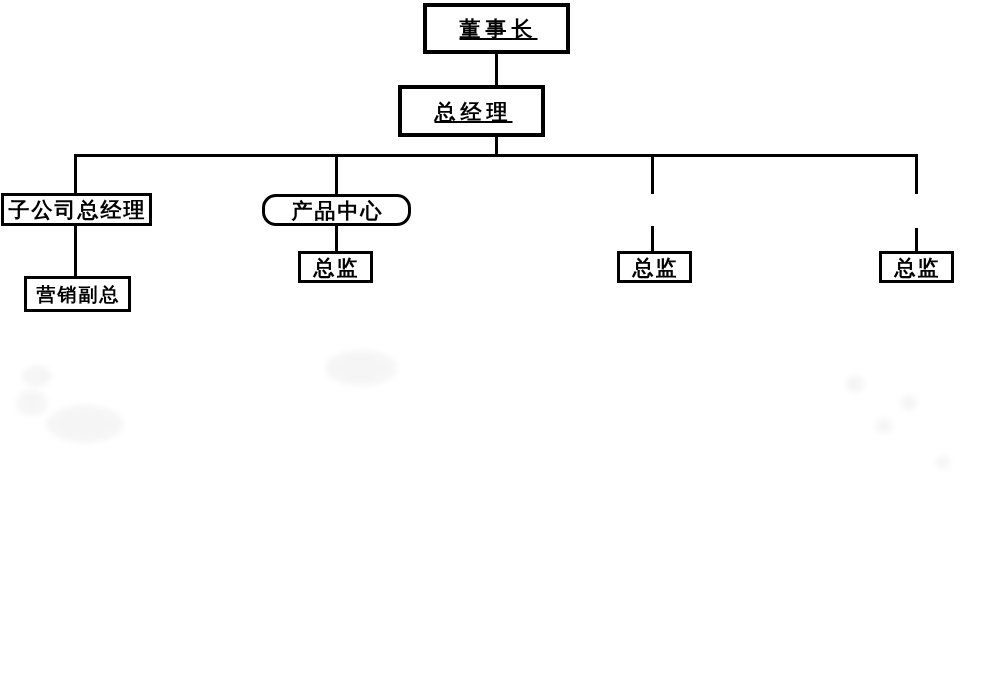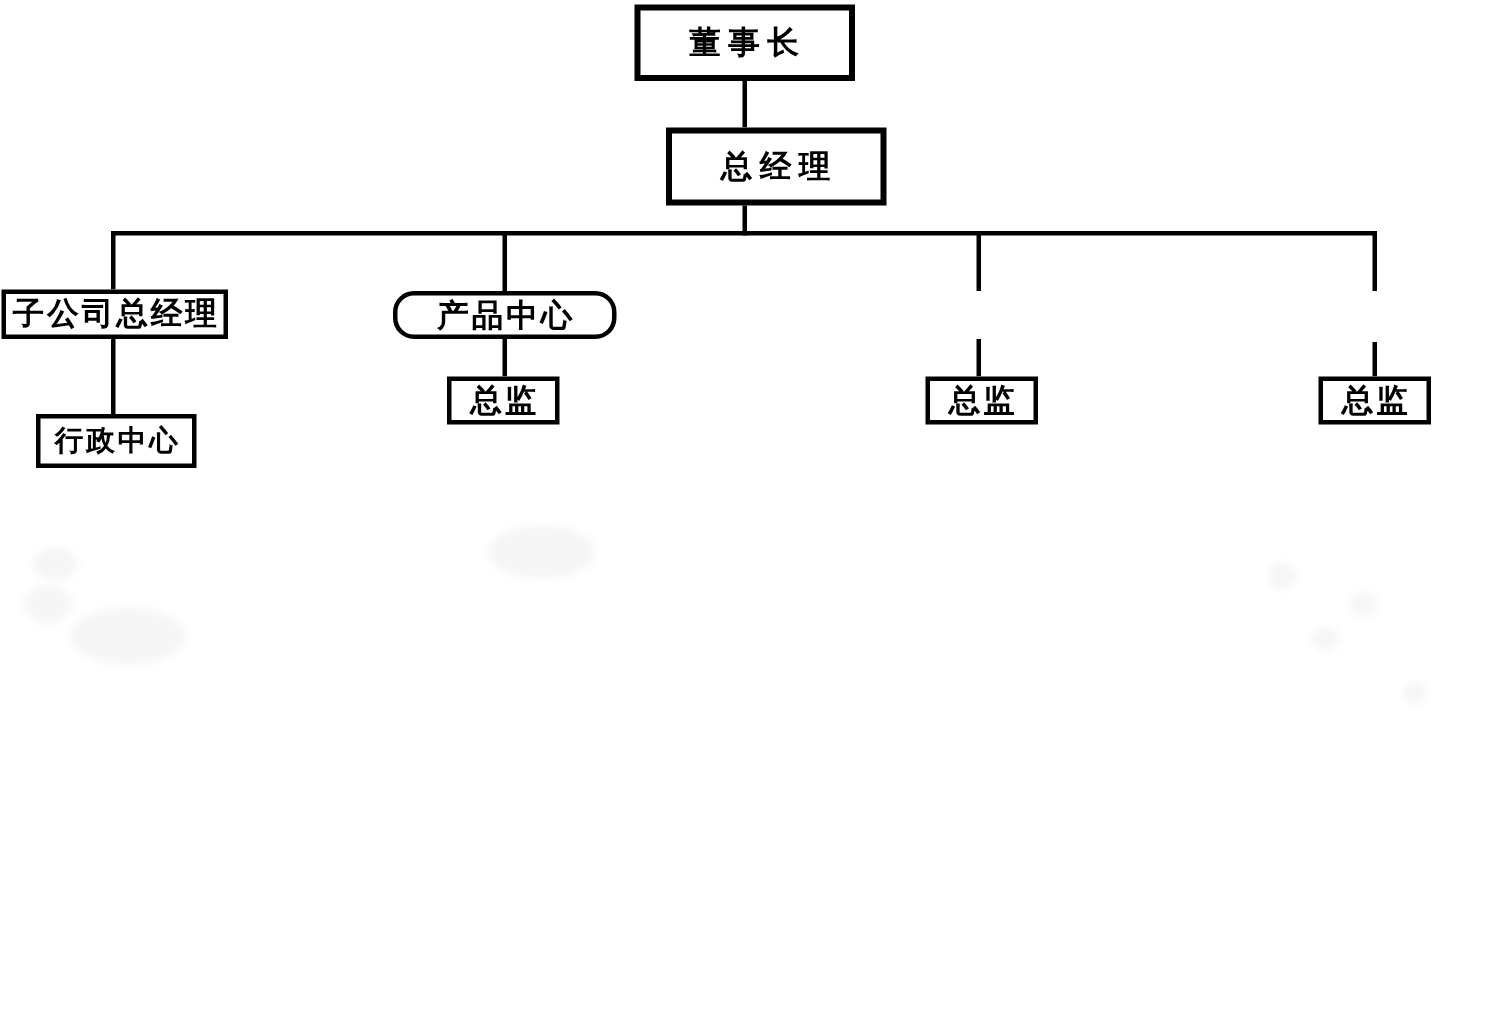--- a/index.html
+++ b/index.html
@@ -32,20 +32,21 @@
     font-size: 21px;
     font-weight: 600;
     letter-spacing: 2px;
     white-space: nowrap;
     line-height: 1;
     transform: translateX(1px); 
   }
   .node.big .node-label {
     letter-spacing: 5px;
     transform: translateX(2px);
+    text-decoration: underline;
   }
   .node.small-font .node-label {
     font-size: 19px;
   }
   .line {
     position: absolute;
     background: #000000;
   }
   .smudge {
     position: absolute;
@@ -70,33 +71,33 @@
   <div class="line" style="left:915px; top:154px; width:3px; height:40px;"></div>
   <div class="line" style="left:74px; top:226px; width:3px; height:50px;"></div>
   <div class="line" style="left:335px; top:226px; width:3px; height:25px;"></div>
   <div class="line" style="left:651px; top:226px; width:3px; height:25px;"></div>
   <div class="line" style="left:915px; top:228px; width:3px; height:23px;"></div>
 
   <div class="node big" style="left:423px; top:3px; width:147px; height:51px;">
     <span class="node-label">董事长</span>
   </div>
 
-  <div class="node big" style="left:444px; top:85px; width:147px; height:52px;">
+  <div class="node big" style="left:398px; top:85px; width:147px; height:52px;">
     <span class="node-label">总经理</span>
   </div>
 
   <div class="node" style="left:1px; top:193px; width:151px; height:33px;text-align:right;">
     <span class="node-label">子公司总经理</span>
   </div>
   <div class="node" style="left:262px; top:194px; width:149px; height:32px;border-radius:14px;">
     <span class="node-label">产品中心</span>
   </div>
 
   <div class="node small-font" style="left:24px; top:276px; width:107px; height:36px;">
-    <span class="node-label">行政中心</span>
+    <span class="node-label">营销副总</span>
   </div>
   <div class="node" style="left:298px; top:251px; width:75px; height:32px;">
     <span class="node-label">总监</span>
   </div>
   <div class="node" style="left:617px; top:251px; width:75px; height:32px;">
     <span class="node-label">总监</span>
   </div>
   <div class="node" style="left:879px; top:251px; width:75px; height:32px;">
     <span class="node-label">总监</span>
   </div>

